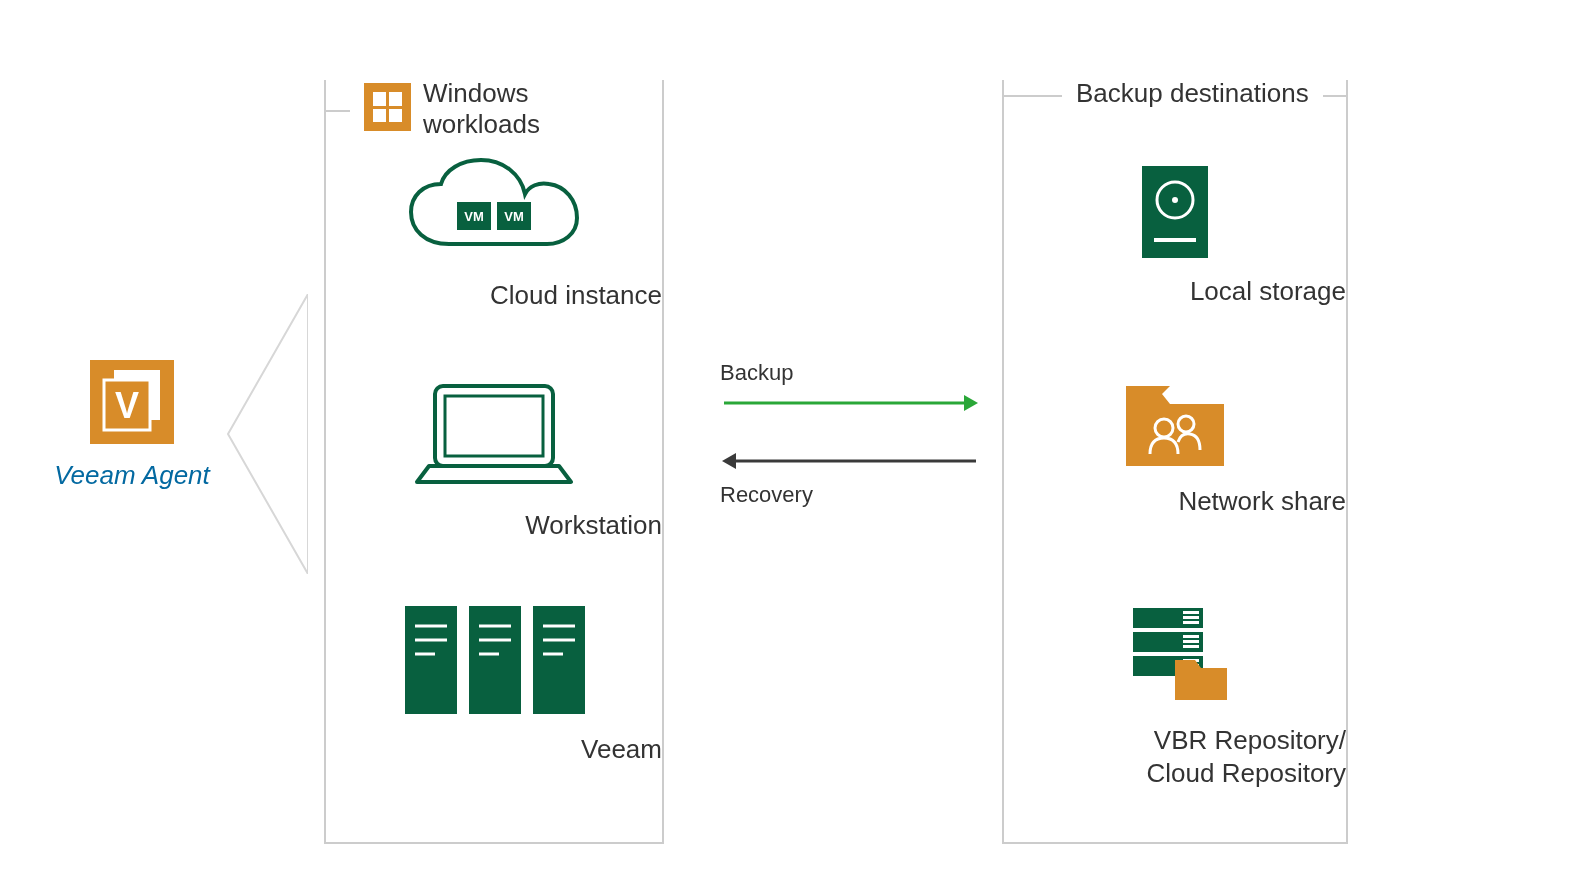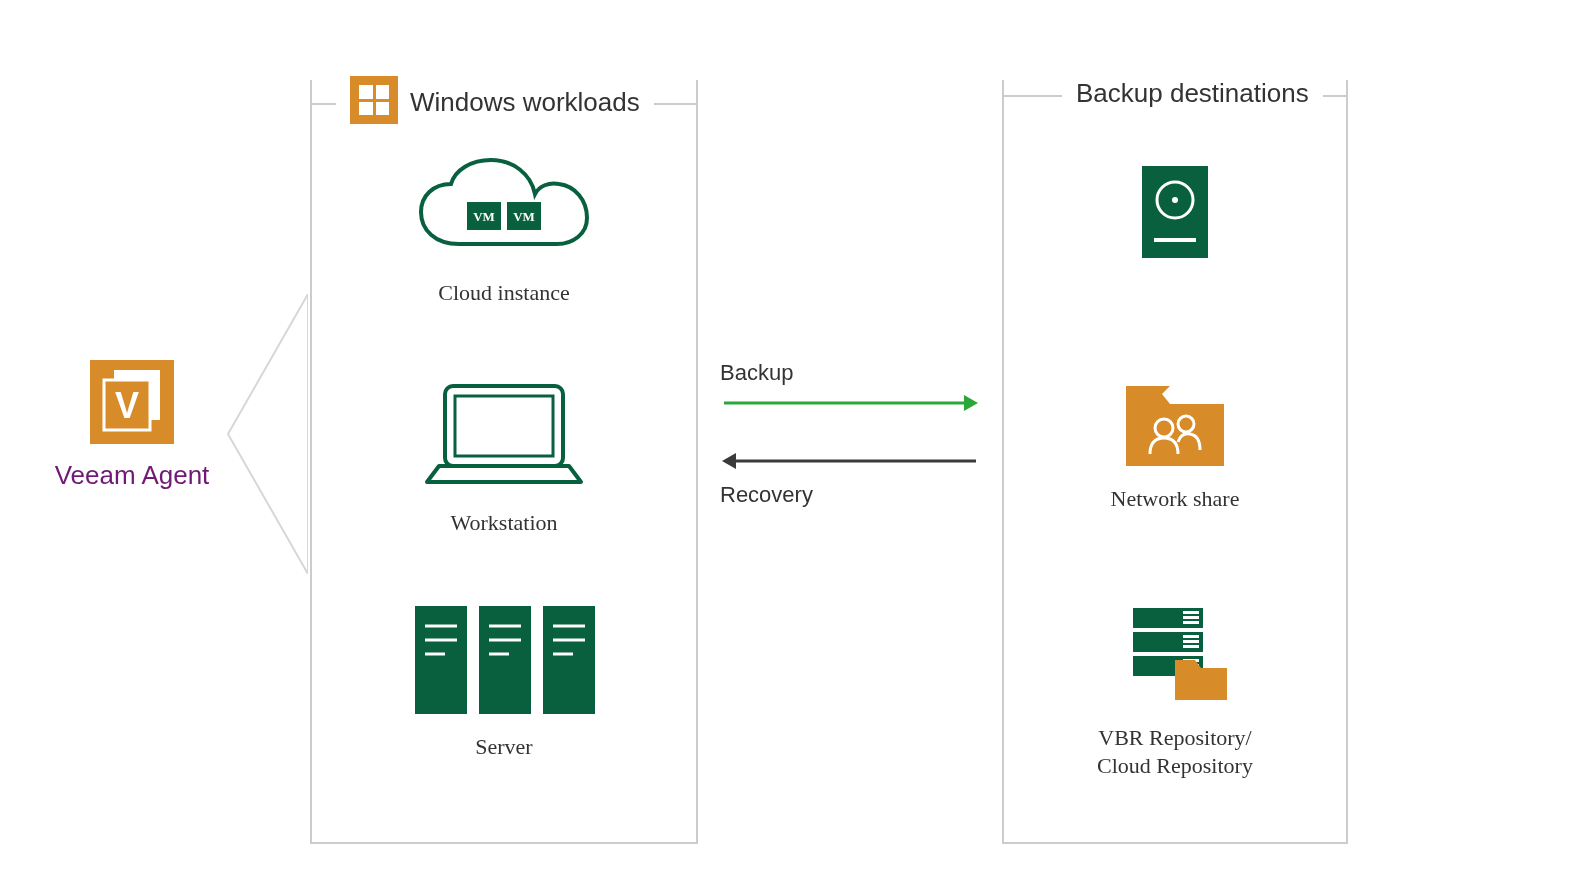--- a/index.html
+++ b/index.html
@@ -1,37 +1,37 @@
 <!DOCTYPE html>
 <html><head>
   <meta charset="utf-8">
   <style>
     * { margin: 0; padding: 0; box-sizing: border-box; }
     body { font-family: 'Segoe UI', Tahoma, sans-serif; background: #fff; width: 1572px; height: 890px; position: relative; }
     
     .veeam-agent { position: absolute; left: 32px; top: 360px; text-align: center; width: 200px; }
     .agent-icon { display: inline-block; margin-bottom: 12px; }
-    .agent-label { font-size: 26px; color: #701a75; }
+    .agent-label { font-size: 26px; color: #0369a1; font-style: italic; }
     
     .triangle { position: absolute; left: 218px; top: 294px; width: 0; height: 0; }
     
     .group-box { position: absolute; border: 2px solid #ccc; border-top: none; }
-    .group-workloads { left: 310px; top: 80px; width: 388px; height: 764px; }
+    .group-workloads { left: 324px; top: 80px; width: 340px; height: 764px; }
     .group-destinations { left: 1002px; top: 80px; width: 346px; height: 764px; }
     
     .group-top { position: absolute; top: 0; display: flex; align-items: center; width: 100%; }
     .group-top-line-left { height: 2px; background: #ccc; }
     .group-top-line-right { height: 2px; background: #ccc; flex: 1; }
     .group-title { font-size: 26px; color: #333; padding: 0 14px; display: flex; align-items: center; gap: 12px; position: relative; top: -2px; }
     
     .windows-icon { width: 48px; height: 48px; background: #d88c29; display: grid; grid-template: 1fr 1fr / 1fr 1fr; gap: 3px; padding: 9px; position: relative; top: -2px; }
     .windows-icon div { background: #fff; }
     
-    .item { position: absolute; width: 100%; text-align: center; font-family: Liberation Serif, serif; }
-    .item-label { font-size: 22px; color: #333; margin-top: 10px; }
+    .item { position: absolute; width: 100%; text-align: center; }
+    .item-label { font-size: 26px; color: #333; margin-top: 10px; text-align: right; }
     
     .cloud-instance { top: 76px; }
     .workstation { top: 296px; }
     .server { top: 520px; }
     
     .local-storage { top: 82px; }
     .network-share { top: 300px; }
     .repository { top: 520px; }
     .repository .item-label { line-height: 1.25; }
     
@@ -116,21 +116,21 @@
           <line x1="10" y1="48" x2="30" y2="48" stroke="#fff" stroke-width="3"></line>
         </g>
         <g transform="translate(144,6)">
           <rect x="0" y="0" width="52" height="108" fill="#08603f"></rect>
           <line x1="10" y1="20" x2="42" y2="20" stroke="#fff" stroke-width="3"></line>
           <line x1="10" y1="34" x2="42" y2="34" stroke="#fff" stroke-width="3"></line>
           <line x1="10" y1="48" x2="30" y2="48" stroke="#fff" stroke-width="3"></line>
         </g>
       </svg>
     </span>
-    <div class="item-label">Server</div>
+    <div class="item-label">Veeam</div>
   </div>
 </div>
 
 <div class="arrows-area">
   <div class="arrow-label arrow-backup-label">Backup</div>
   <span>
     <svg width="260" height="24" viewBox="0 0 260 24">
       <line x1="4" y1="12" x2="244" y2="12" stroke="#2aa738" stroke-width="3"></line>
       <polygon points="244,4 258,12 244,20" fill="#2aa738"></polygon>
     </svg>
@@ -156,20 +156,21 @@
 
   <div class="item local-storage">
     <span>
       <svg width="90" height="100" viewBox="0 0 90 100">
         <rect x="12" y="4" width="66" height="92" fill="#08603f"></rect>
         <circle cx="45" cy="38" r="18" fill="none" stroke="#fff" stroke-width="3"></circle>
         <circle cx="45" cy="38" r="3" fill="#fff"></circle>
         <line x1="24" y1="78" x2="66" y2="78" stroke="#fff" stroke-width="4"></line>
       </svg>
     </span>
+    <div class="item-label">Local storage</div>
   </div>
 
   <div class="item repository">
     <span>
       <svg width="120" height="110" viewBox="0 0 120 110">
         <rect x="18" y="8" width="70" height="20" fill="#08603f"></rect>
         <rect x="68" y="11" width="16" height="3" fill="#fff"></rect>
         <rect x="68" y="16" width="16" height="3" fill="#fff"></rect>
         <rect x="68" y="21" width="16" height="3" fill="#fff"></rect>
         <rect x="18" y="32" width="70" height="20" fill="#08603f"></rect>

